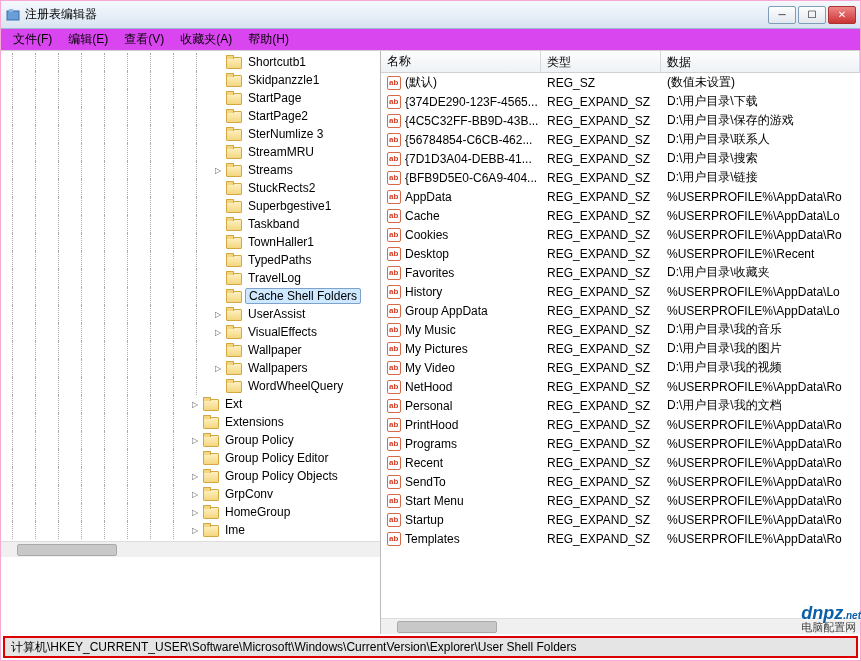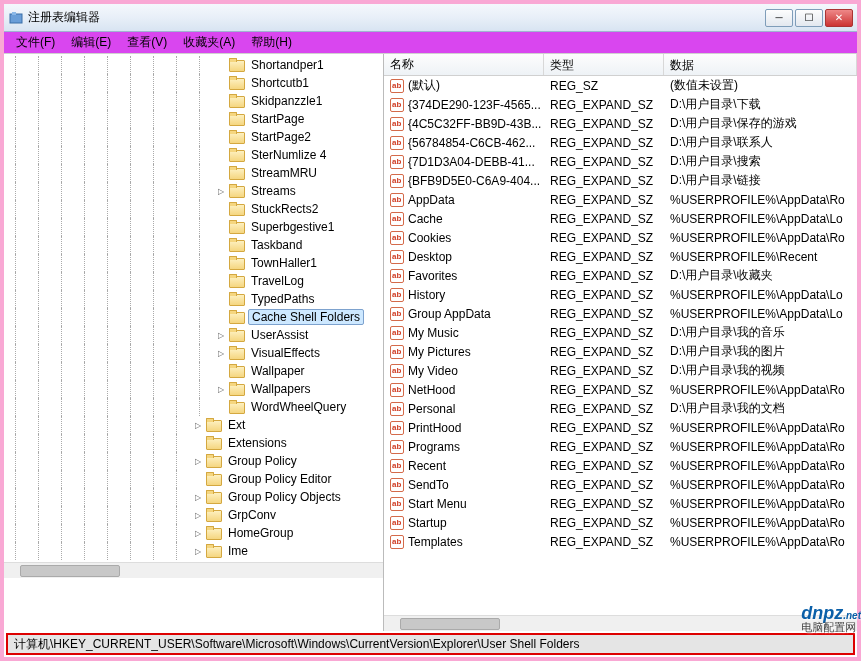--- a/index.html
+++ b/index.html
@@ -8,21 +8,21 @@
       font-size: 12px;
       background: #fff;
       width: 861px;
       height: 661px;
       overflow: hidden;
       position: relative;
     }
     .window {
       width: 861px;
       height: 661px;
-      border: 4px solid #f9a8d4;
+      border: 1px solid #f9a8d4;
       background: #fff;
       display: flex;
       flex-direction: column;
     }
     .titlebar {
       height: 28px;
       background: linear-gradient(to bottom, #f4f8fc 0%, #e8eff8 50%, #d8e4f2 100%);
       border-bottom: 1px solid #a0b5d0;
       display: flex;
       align-items: center;
@@ -266,34 +266,20 @@
             <span class="indent"></span>
             <span class="indent"></span>
             <span class="indent"></span>
             <span class="indent"></span>
             <span class="indent"></span>
             <span class="indent"></span>
             <span class="indent"></span>
             <span class="indent"></span>
             <span class="no-expander"></span>
             <span class="folder-icon"></span>
-            <span class="label">Shortandper1</span>
-          </div>
-          <div class="tree-item">
-            <span class="indent"></span>
-            <span class="indent"></span>
-            <span class="indent"></span>
-            <span class="indent"></span>
-            <span class="indent"></span>
-            <span class="indent"></span>
-            <span class="indent"></span>
-            <span class="indent"></span>
-            <span class="indent"></span>
-            <span class="no-expander"></span>
-            <span class="folder-icon"></span>
             <span class="label">Shortcutb1</span>
           </div>
           <div class="tree-item">
             <span class="indent"></span>
             <span class="indent"></span>
             <span class="indent"></span>
             <span class="indent"></span>
             <span class="indent"></span>
             <span class="indent"></span>
             <span class="indent"></span>
@@ -336,21 +322,21 @@
             <span class="indent"></span>
             <span class="indent"></span>
             <span class="indent"></span>
             <span class="indent"></span>
             <span class="indent"></span>
             <span class="indent"></span>
             <span class="indent"></span>
             <span class="indent"></span>
             <span class="no-expander"></span>
             <span class="folder-icon"></span>
-            <span class="label">SterNumlize 4</span>
+            <span class="label">SterNumlize 3</span>
           </div>
           <div class="tree-item">
             <span class="indent"></span>
             <span class="indent"></span>
             <span class="indent"></span>
             <span class="indent"></span>
             <span class="indent"></span>
             <span class="indent"></span>
             <span class="indent"></span>
             <span class="indent"></span>
@@ -434,35 +420,35 @@
             <span class="indent"></span>
             <span class="indent"></span>
             <span class="indent"></span>
             <span class="indent"></span>
             <span class="indent"></span>
             <span class="indent"></span>
             <span class="indent"></span>
             <span class="indent"></span>
             <span class="no-expander"></span>
             <span class="folder-icon"></span>
+            <span class="label">TypedPaths</span>
+          </div>
+          <div class="tree-item">
+            <span class="indent"></span>
+            <span class="indent"></span>
+            <span class="indent"></span>
+            <span class="indent"></span>
+            <span class="indent"></span>
+            <span class="indent"></span>
+            <span class="indent"></span>
+            <span class="indent"></span>
+            <span class="indent"></span>
+            <span class="no-expander"></span>
+            <span class="folder-icon"></span>
             <span class="label">TravelLog</span>
-          </div>
-          <div class="tree-item">
-            <span class="indent"></span>
-            <span class="indent"></span>
-            <span class="indent"></span>
-            <span class="indent"></span>
-            <span class="indent"></span>
-            <span class="indent"></span>
-            <span class="indent"></span>
-            <span class="indent"></span>
-            <span class="indent"></span>
-            <span class="no-expander"></span>
-            <span class="folder-icon"></span>
-            <span class="label">TypedPaths</span>
           </div>
           <div class="tree-item selected">
             <span class="indent"></span>
             <span class="indent"></span>
             <span class="indent"></span>
             <span class="indent"></span>
             <span class="indent"></span>
             <span class="indent"></span>
             <span class="indent"></span>
             <span class="indent"></span>

